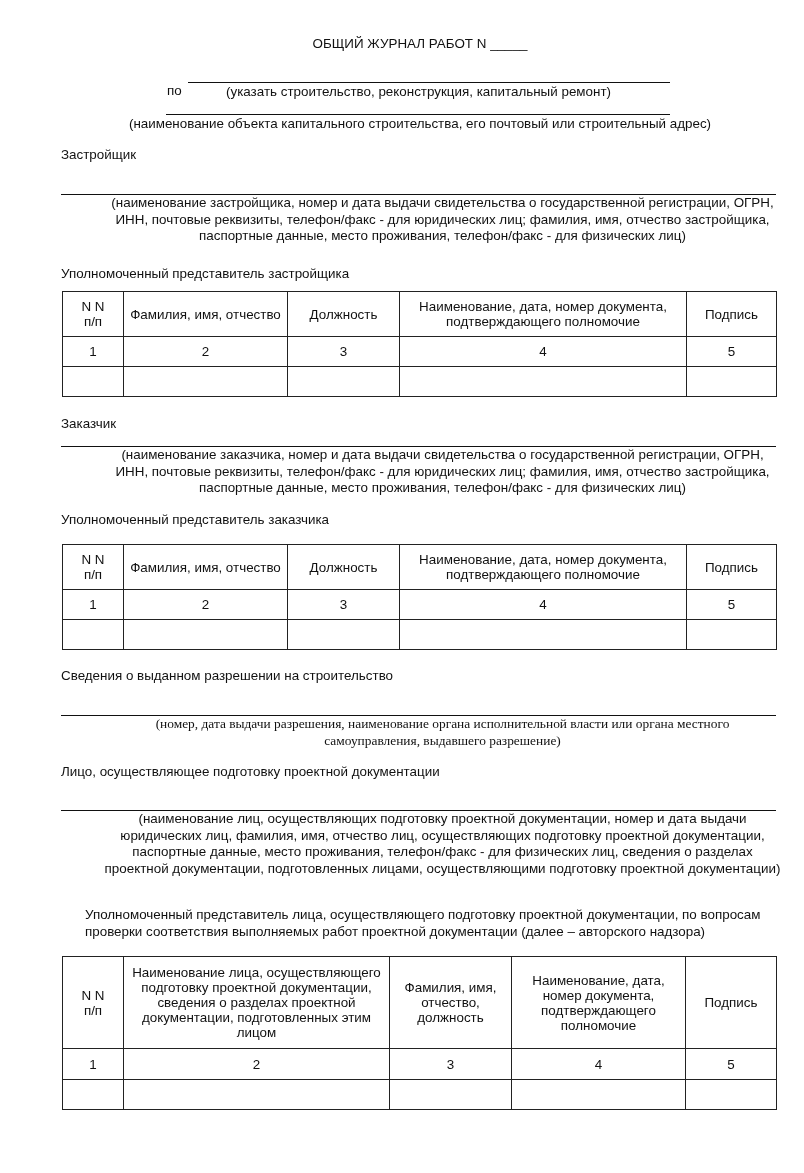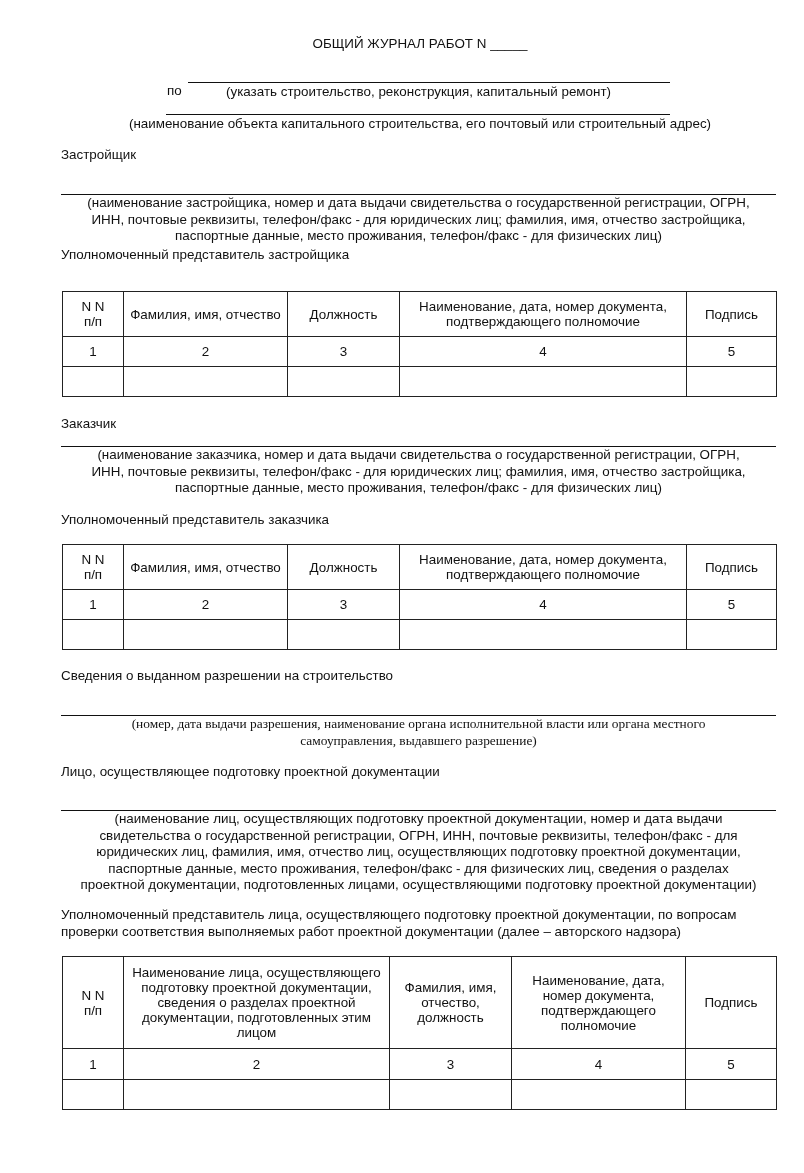--- a/index.html
+++ b/index.html
@@ -3,21 +3,21 @@
   <meta charset="utf-8">
   <style>
     html, body { margin: 0; padding: 0; background: #ffffff; }
     body {
       width: 804px; height: 1173px; position: relative; overflow: hidden;
       font-family: "Liberation Sans", sans-serif; font-size: 13.4px; color: #111111;
     }
     .abs { position: absolute; }
     .center { text-align: center; }
     .line { position: absolute; height: 0; border-top: 1px solid #111; }
-    .para { position: absolute; line-height: 16.5px; }
+    .para { position: absolute; line-height: 16.5px; margin-left: 24px; }
     table.grid {
       position: absolute; border-collapse: collapse; table-layout: fixed;
       left: 62px; width: 714px;
     }
     table.grid td {
       border: 1px solid #222; text-align: center; vertical-align: middle;
       padding: 0 3px; line-height: 15px; font-size: 13.4px;
     }
     table.grid tr.head td { }
   </style>
@@ -36,21 +36,21 @@
 <div class="abs center" style="left:60px; width:720px; top:116px;">(наименование объекта капитального строительства, его почтовый или строительный адрес)</div>
 
 <div class="abs" style="left:61px; top:147px;">Застройщик</div>
 <div class="line" style="left:61px; width:715px; top:194px;"></div>
 <div class="para center" style="left:61px; width:715px; top:195px;">
   <div>(наименование застройщика, номер и дата выдачи свидетельства о государственной регистрации, ОГРН,</div>
   <div>ИНН, почтовые реквизиты, телефон/факс - для юридических лиц; фамилия, имя, отчество застройщика,</div>
   <div>паспортные данные, место проживания, телефон/факс - для физических лиц)</div>
 </div>
 
-<div class="abs" style="left:61px; top:247px;">Уполномоченный представитель застройщика</div>
+<div class="abs" style="left:61px; top:266px;">Уполномоченный представитель застройщика</div>
 
 <table class="grid" style="top:291px;">
   <colgroup>
       <col style="width:61px">
       <col style="width:164px">
       <col style="width:112px">
       <col style="width:287px">
       <col style="width:90px">
     </colgroup>
   <tbody>
@@ -127,21 +127,20 @@
 <div class="line" style="left:61px; width:715px; top:715px;"></div>
 <div class="para center" style="left:61px; width:715px; top:716px;font-family:Liberation Serif, serif;">
   <div>(номер, дата выдачи разрешения, наименование органа исполнительной власти или органа местного</div>
   <div>самоуправления, выдавшего разрешение)</div>
 </div>
 
 <div class="abs" style="left:61px; top:764px;">Лицо, осуществляющее подготовку проектной документации</div>
 <div class="line" style="left:61px; width:715px; top:810px;"></div>
 <div class="para center" style="left:61px; width:715px; top:811px;">
   <div>(наименование лиц, осуществляющих подготовку проектной документации, номер и дата выдачи</div>
-  <div>свидетельства о государственной регистрации, ОГРН, ИНН, почтовые реквизиты, телефон/факс - для</div>
   <div>юридических лиц, фамилия, имя, отчество лиц, осуществляющих подготовку проектной документации,</div>
   <div>паспортные данные, место проживания, телефон/факс - для физических лиц, сведения о разделах</div>
   <div>проектной документации, подготовленных лицами, осуществляющими подготовку проектной документации)</div>
 </div>
 
 <div class="para" style="left:61px; width:740px; top:907px;">
   <div>Уполномоченный представитель лица, осуществляющего подготовку проектной документации, по вопросам</div>
   <div>проверки соответствия выполняемых работ проектной документации (далее – авторского надзора)</div>
 </div>
 

